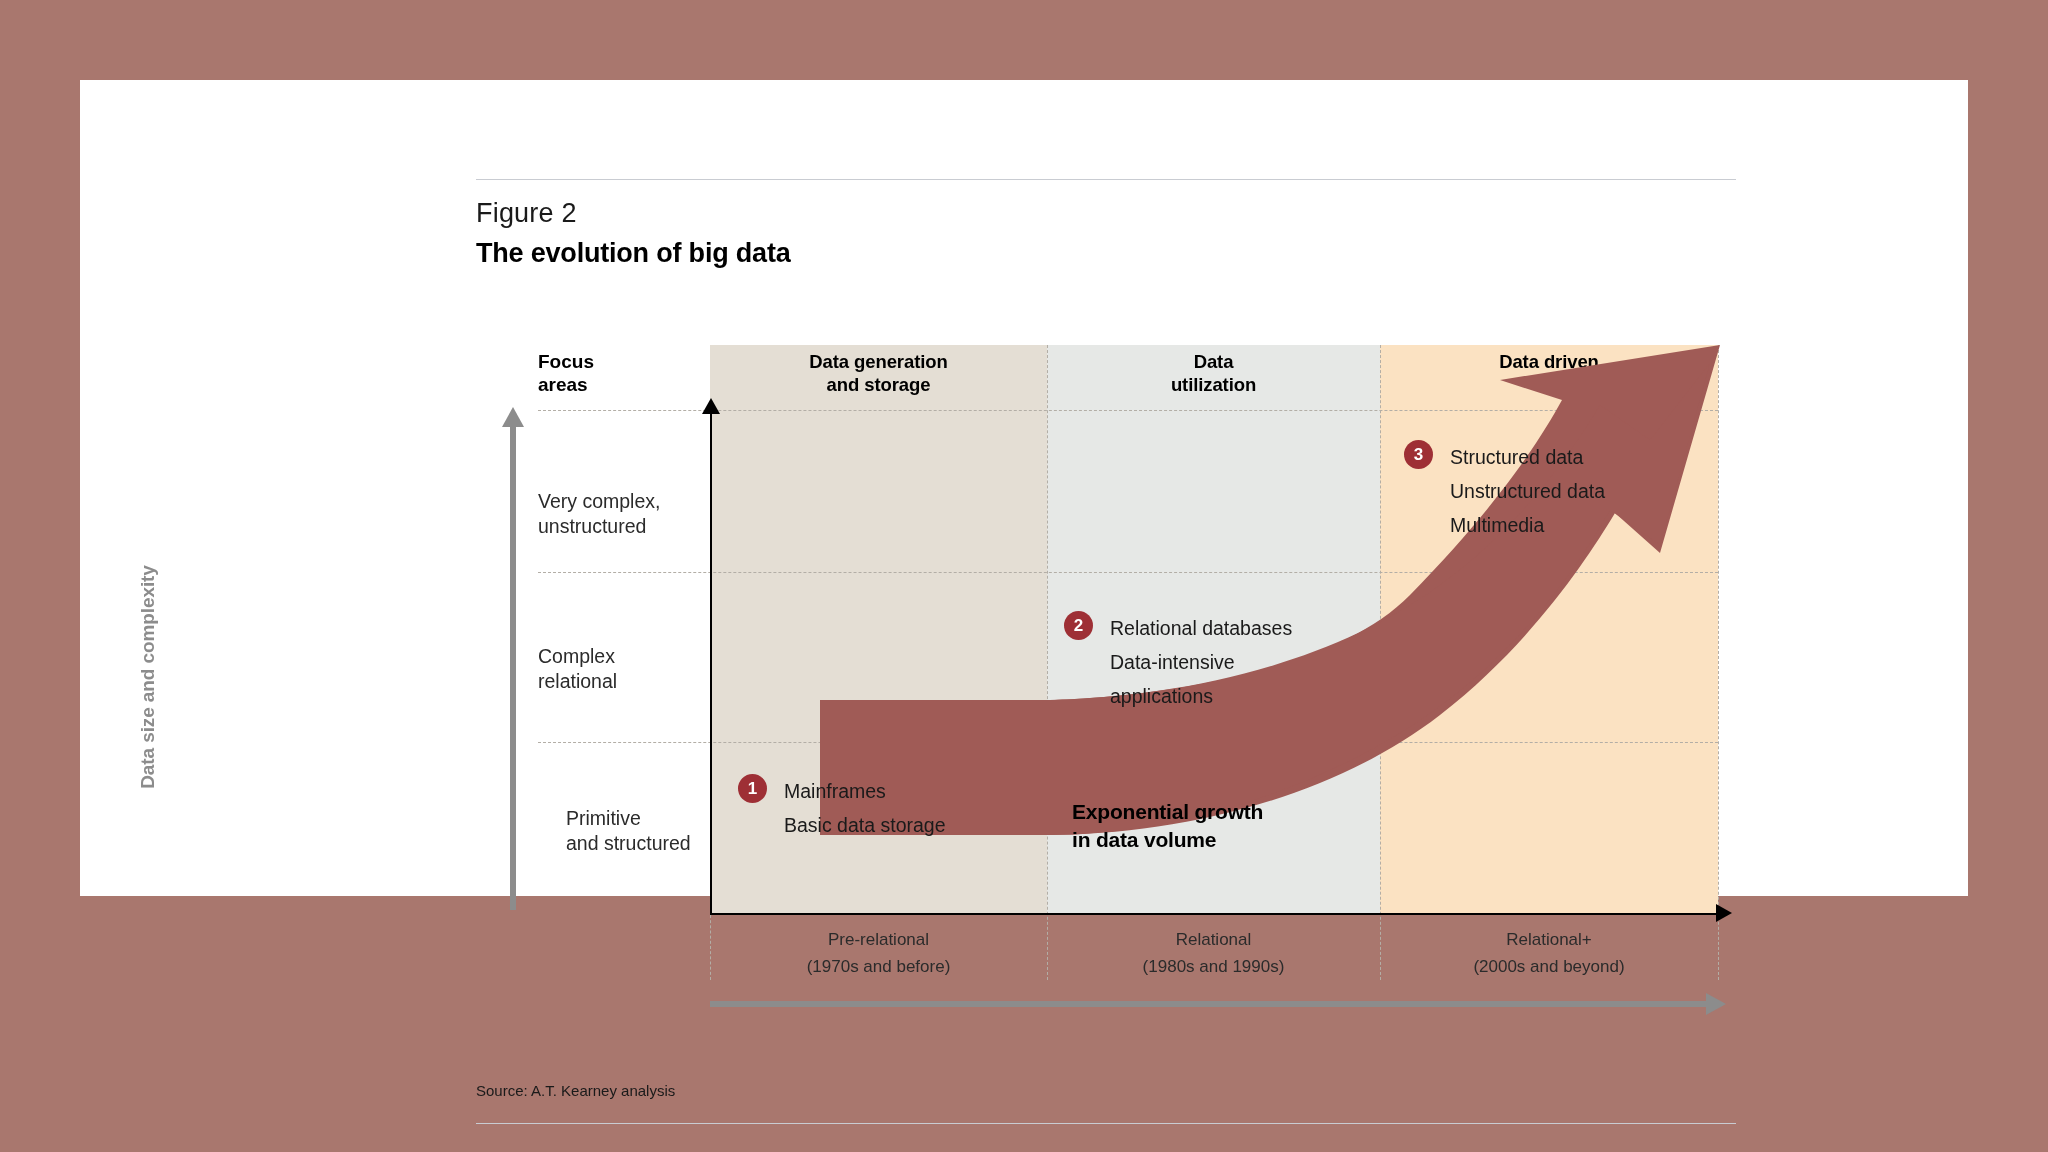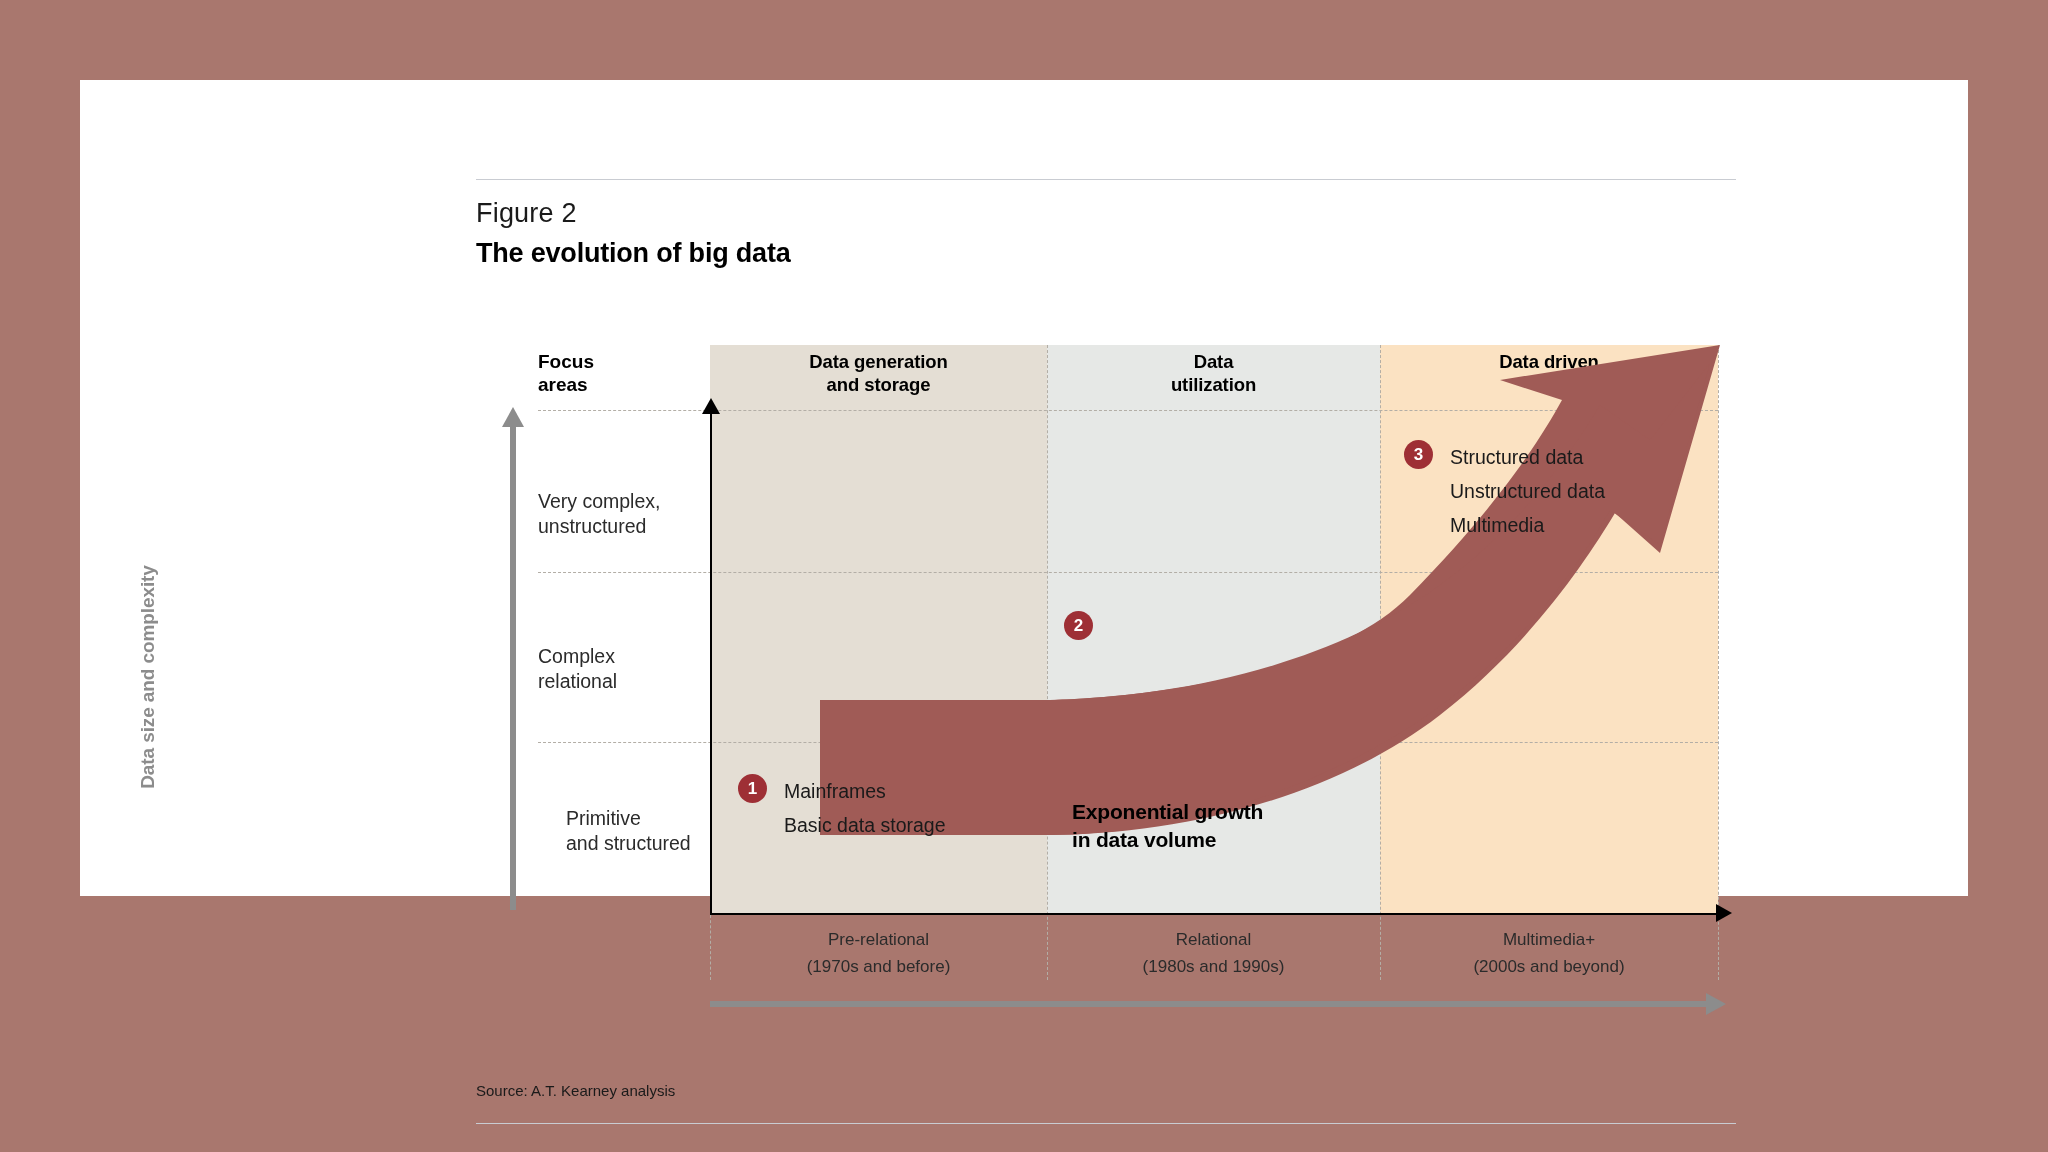--- a/index.html
+++ b/index.html
@@ -203,36 +203,39 @@
 in data volume</div>
 
   <div class="block" id="block-1">
     <span class="badge">1</span>
     <div class="block-lines">Mainframes
 Basic data storage</div>
   </div>
 
   <div class="block" id="block-2">
     <span class="badge">2</span>
+    <div class="block-lines">Relational databases
+Data-intensive
+applications</div>
   </div>
 
   <div class="block" id="block-3">
     <span class="badge">3</span>
     <div class="block-lines">Structured data
 Unstructured data
 Multimedia</div>
   </div>
 
   <div id="x-axis"></div>
   <div id="x-axis-head"></div>
 
   <div class="period" id="period-0" style="white-space:pre-line;">Pre-relational
 (1970s and before)</div>
   <div class="period" id="period-1" style="white-space:pre-line;">Relational
 (1980s and 1990s)</div>
-  <div class="period" id="period-2" style="white-space:pre-line;">Multimedia+
+  <div class="period" id="period-2" style="white-space:pre-line;">Relational+
 (2000s and beyond)</div>
 
   <div id="timeline-bar"></div>
   <div id="timeline-head"></div>
 
   <div id="source">Source: A.T. Kearney analysis</div>
 </div>
 
 </body></html>

